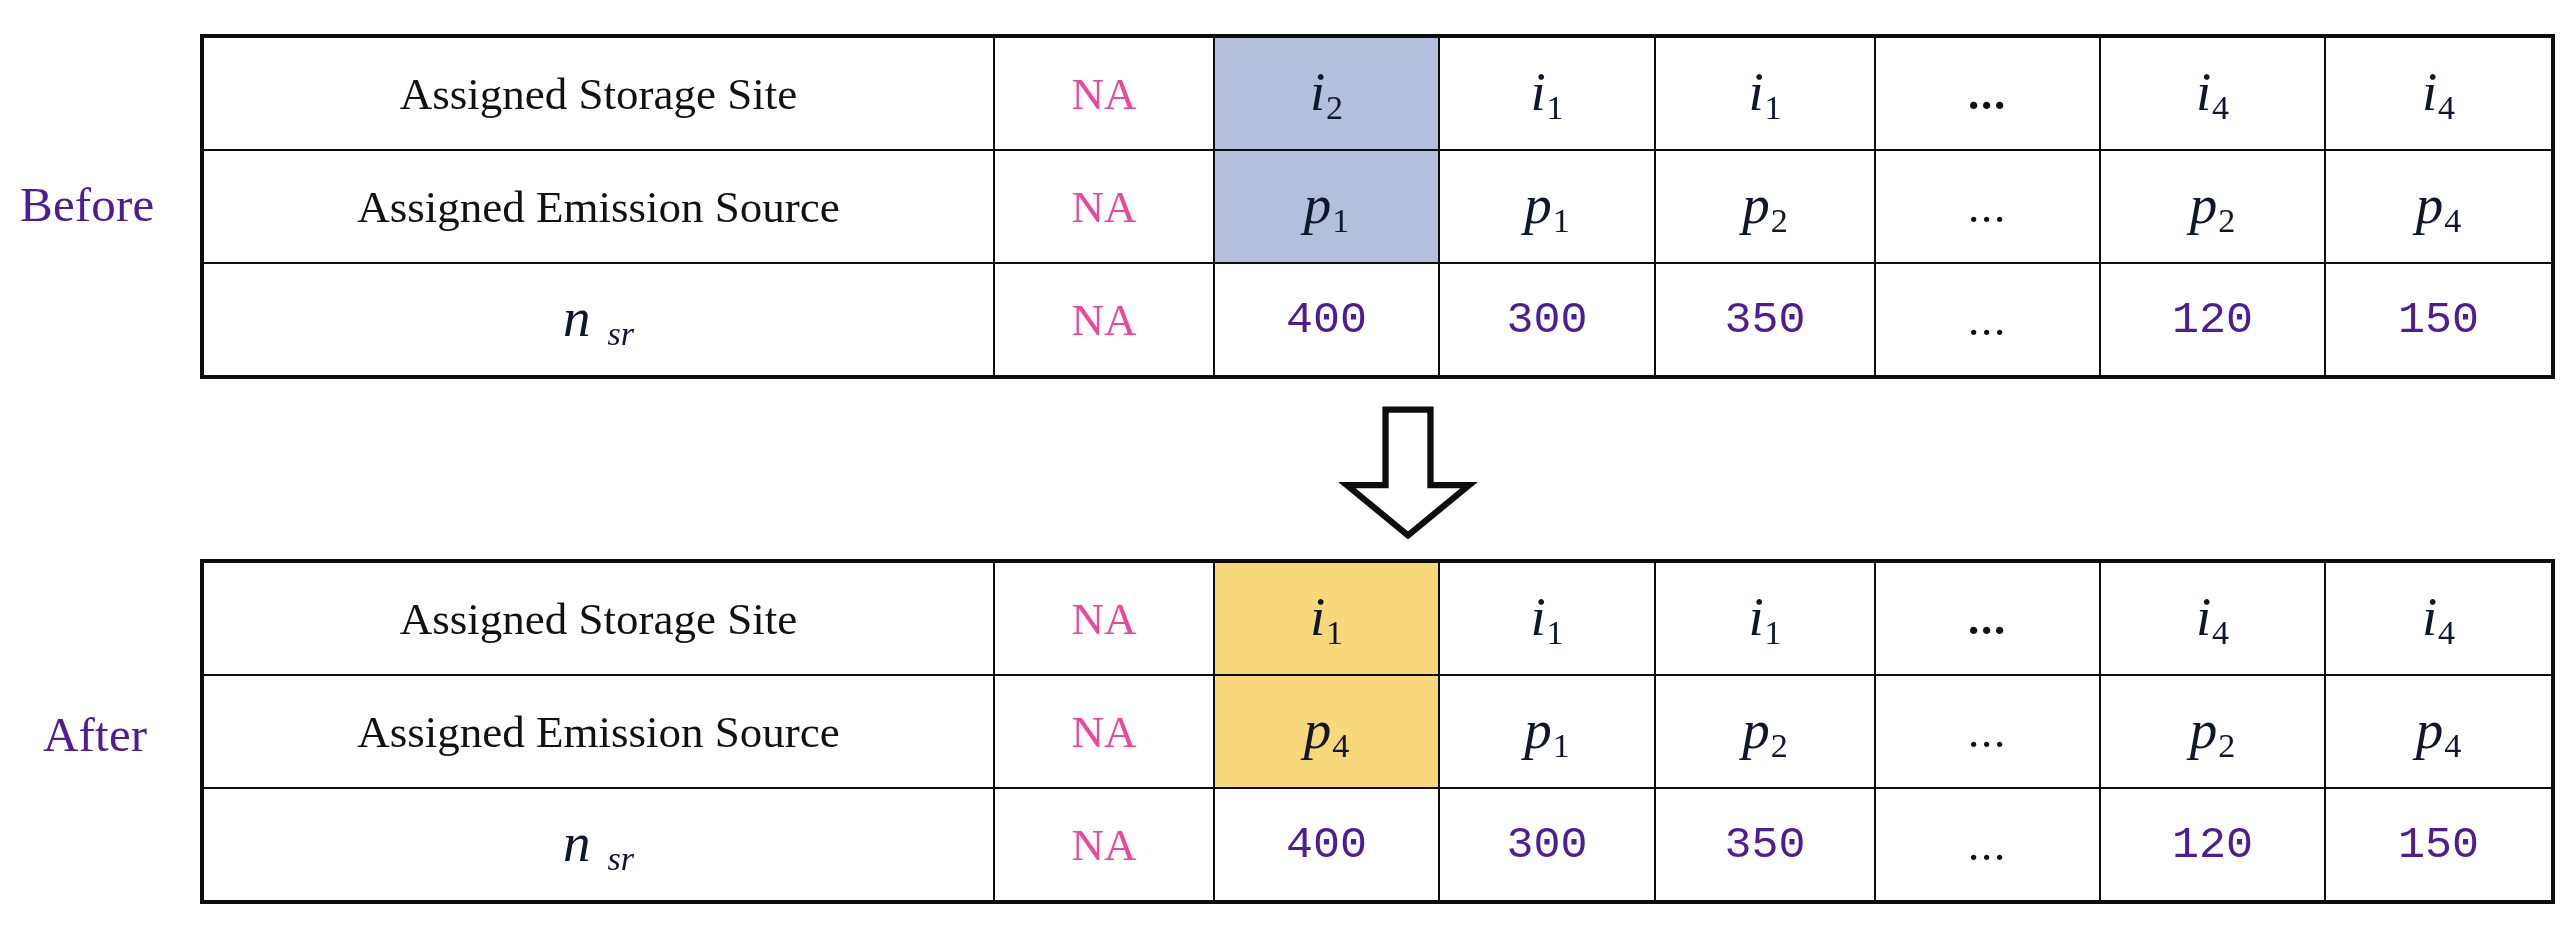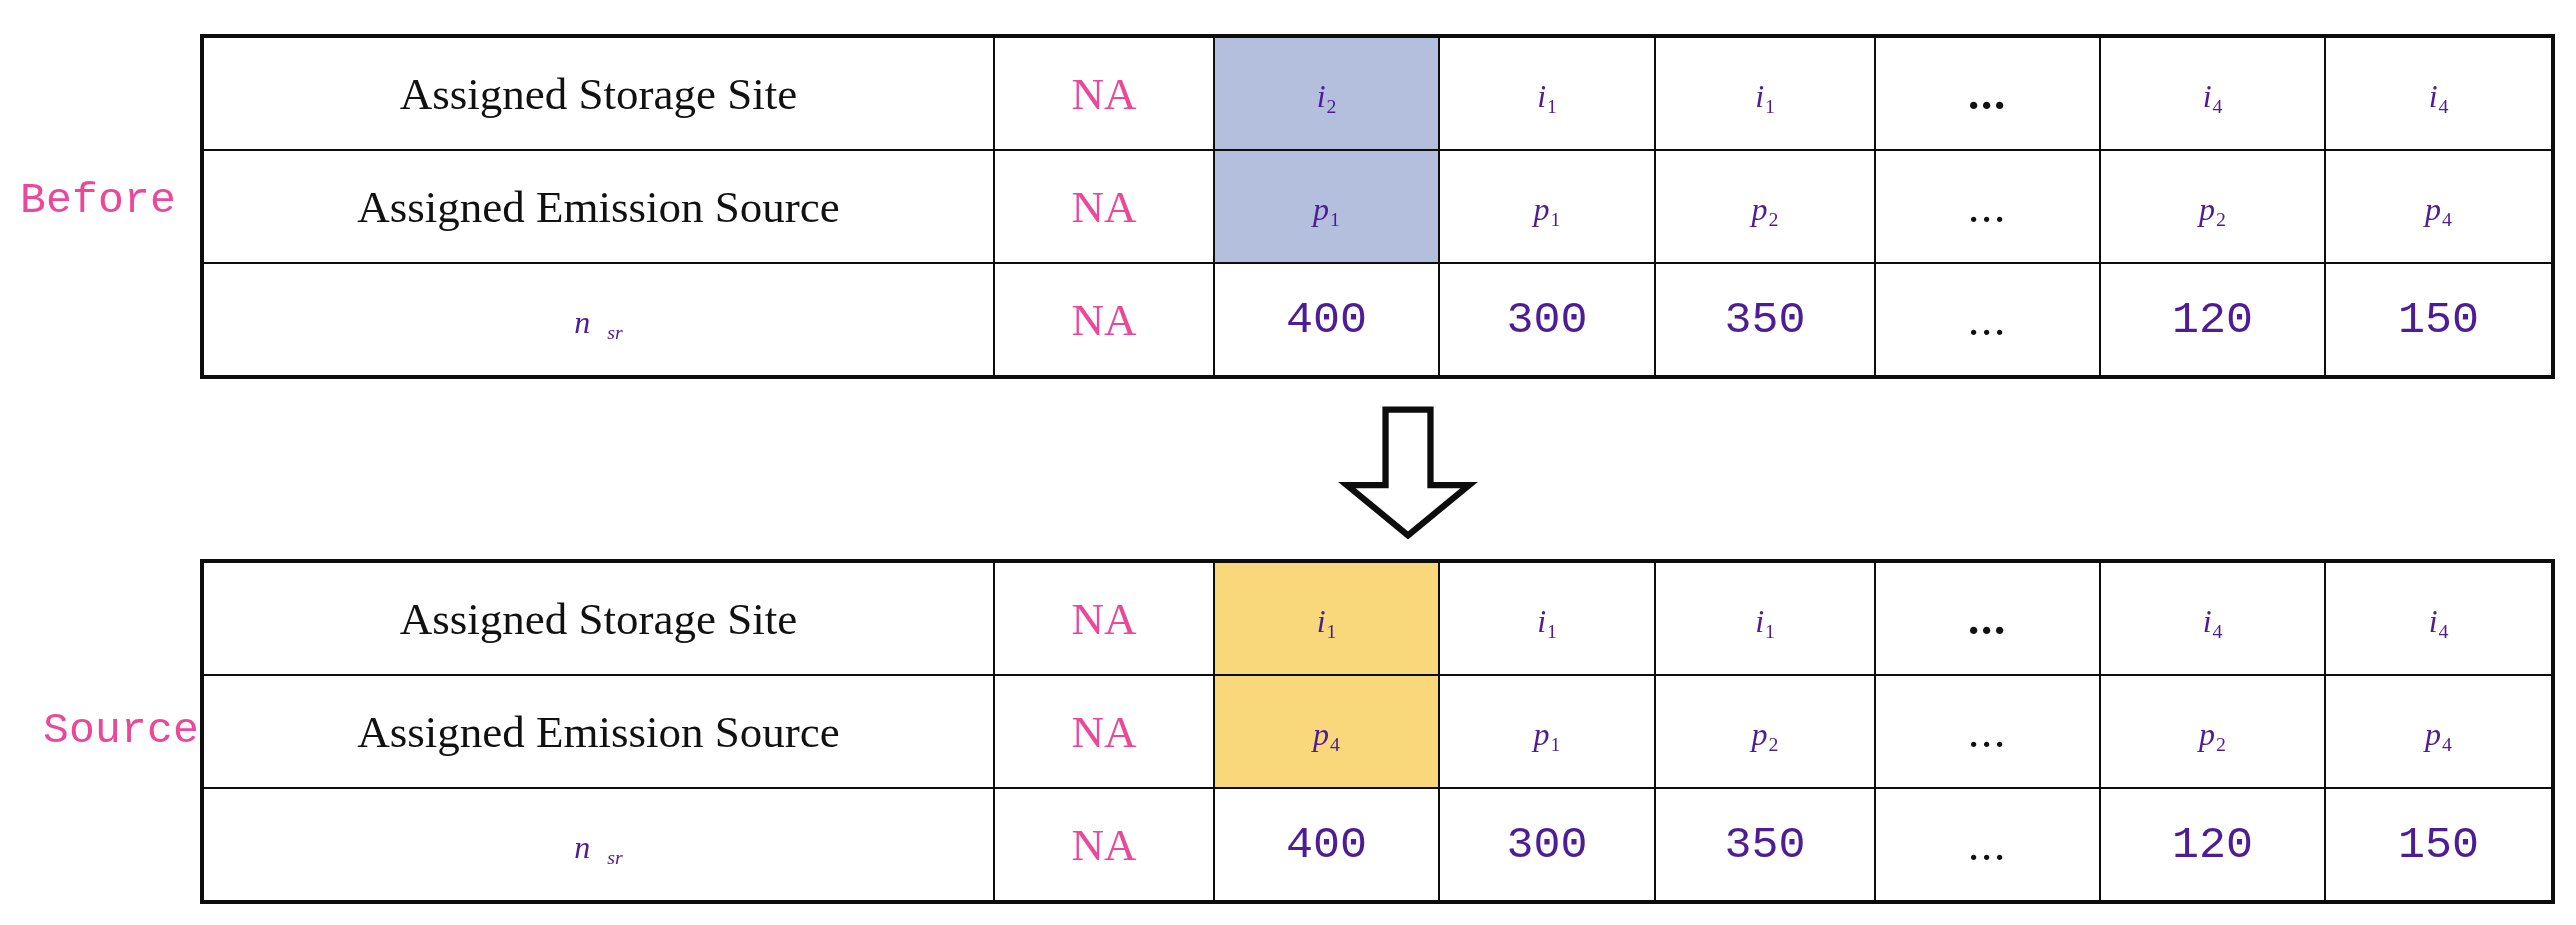--- a/index.html
+++ b/index.html
@@ -16,23 +16,23 @@
   }
 
   .stage {
     position: absolute;
     inset: 0;
   }
 
   
   .side-label {
     position: absolute;
-    font-family: Liberation Mono, monospace;
-    font-size: 43px;
-    color: #ec4899;
+    font-family: Liberation Serif, serif;
+    font-size: 49px;
+    color: #4c1d95;
     letter-spacing: 0.2px;
     white-space: nowrap;
   }
   .side-label.before { left: 20px; top: 176px; }
   .side-label.after  { left: 43px; top: 706px; }
 
   
   .tbl-wrap {
     position: absolute;
     left: 202px;
@@ -82,22 +82,22 @@
     text-align: center;
   }
   .plain {
     font-family: "Liberation Serif", "DejaVu Serif", serif;
     font-size: 45px;
     color: #ec4899;
   }
   .mathvar {
     font-family: "Liberation Serif", "DejaVu Serif", serif;
     font-style: italic;
-    font-size: 32px;
-    color: #4c1d95;
+    font-size: 55px;
+    color: #0f172a;
     white-space: nowrap;
   }
   .mathvar sub {
     font-style: normal;
     font-size: 0.62em;
     vertical-align: -0.28em;
     padding-left: 0.9px;
   }
   .mathvar.sub-italic sub {
     font-style: italic;
@@ -189,21 +189,21 @@
         </tbody>
     </table>
   </div>
 
   <div class="arrow-box">
     <svg viewBox="0 0 160 148" xmlns="http://www.w3.org/2000/svg">
       <polygon points="55,4 105,4 105,88 148,88 80,144 12,88 55,88" fill="#ffffff" stroke="#0d0d0d" stroke-width="7" stroke-linejoin="miter"></polygon>
     </svg>
   </div>
 
-  <div class="side-label after">Source</div>
+  <div class="side-label after">After</div>
 
   <div class="tbl-wrap after">
     <table class="grid">
       <colgroup>
         <col class="c-label">
           <col class="c-na">
           <col class="c-d1">
           <col class="c-d2">
         <col class="c-d3">
           <col class="c-dots">

